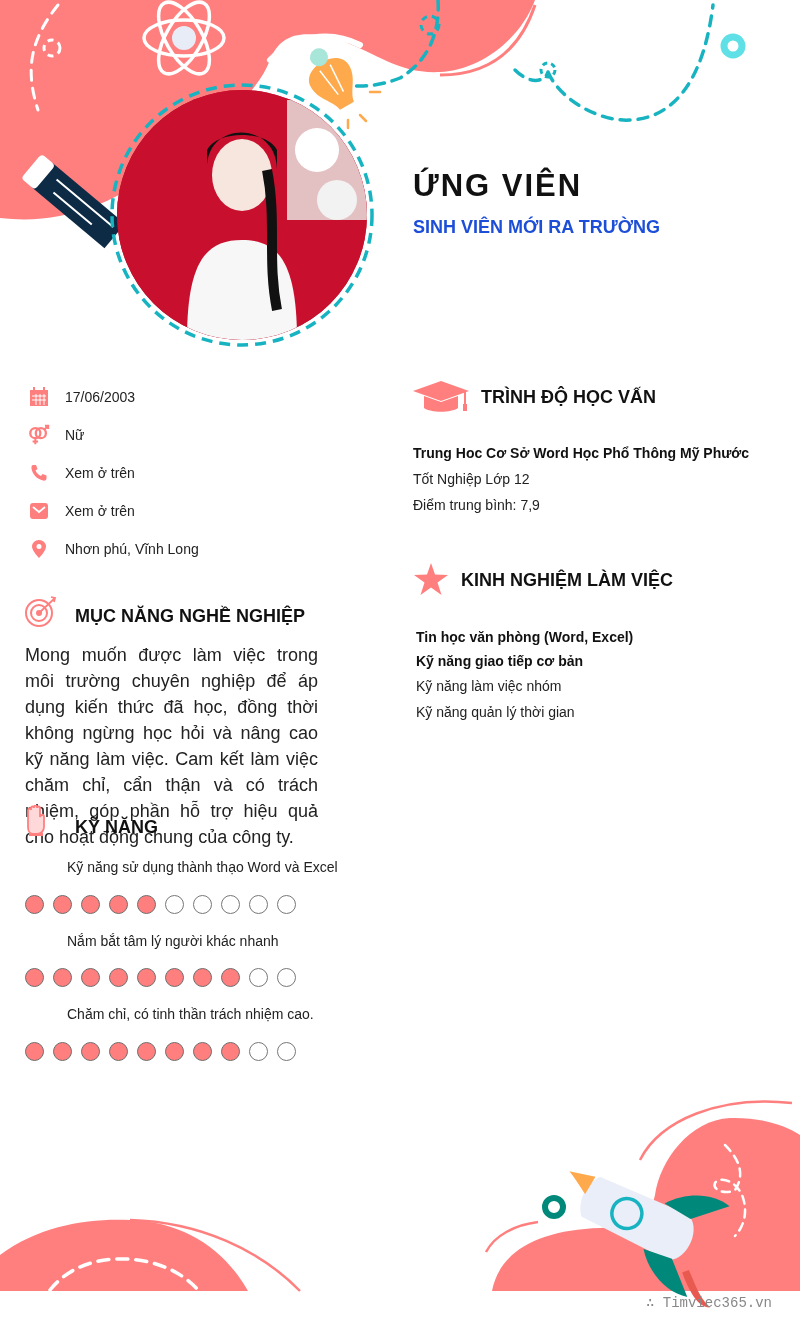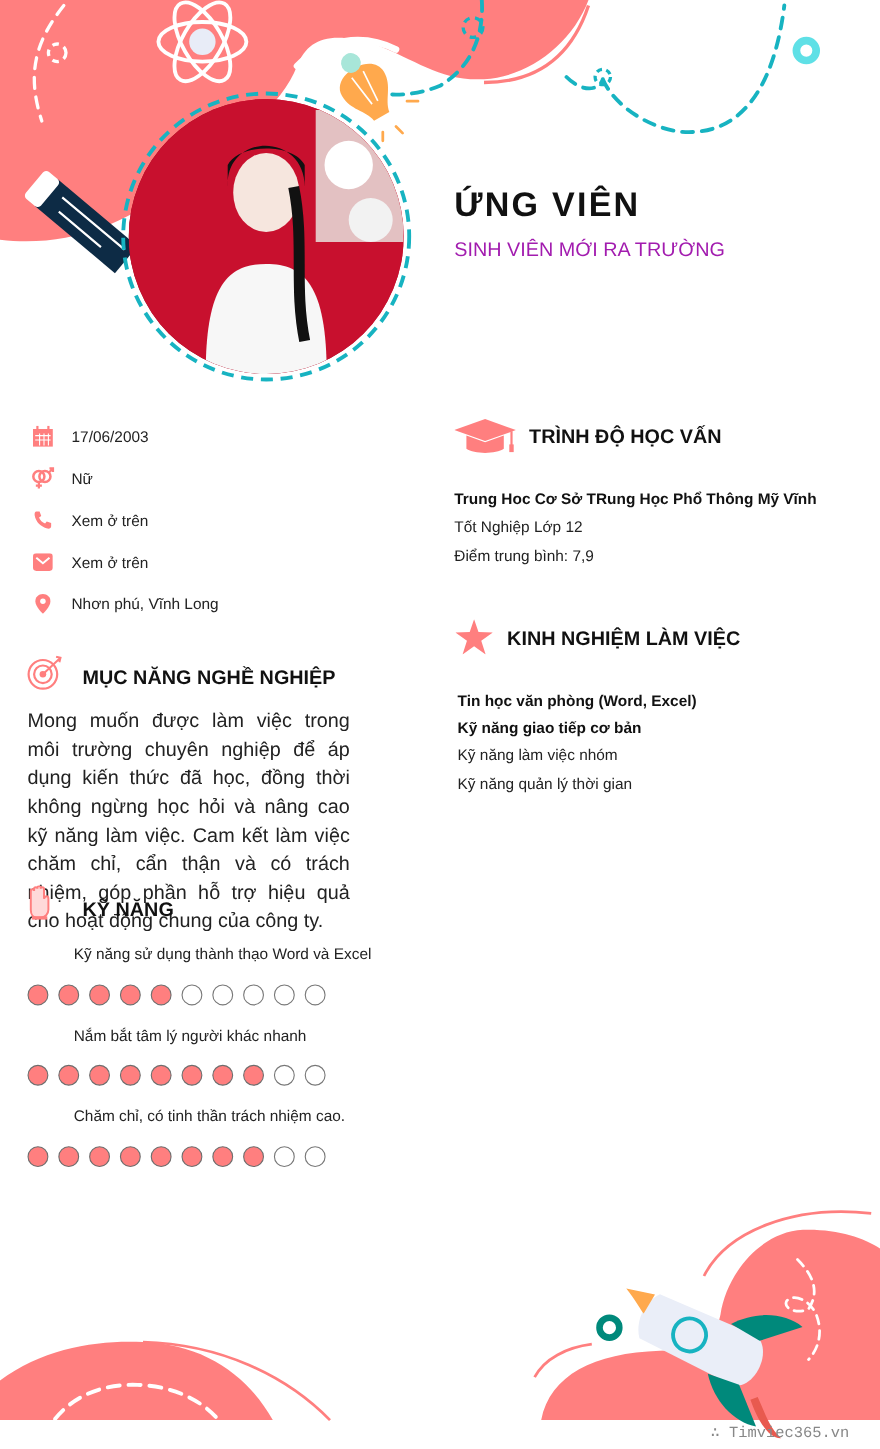--- a/index.html
+++ b/index.html
@@ -1,21 +1,21 @@
 <!DOCTYPE html>
 <html><head>
 <meta charset="utf-8">
 <style>
   html, body { margin: 0; padding: 0; background: #ffffff; }
   body { width: 800px; height: 1317px; position: relative; overflow: hidden;
          font-family: "Liberation Sans", "DejaVu Sans", sans-serif; color: #111; }
   .abs { position: absolute; }
   .deco { position: absolute; left: 0; top: 0; }
   .name { left: 413px; top: 168px; font-size: 31px; font-weight: bold; letter-spacing: 2px; color: #111; }
-  .subtitle { left: 413px; top: 217px; font-size: 18px; color: #a21caf; }
+  .subtitle { left: 413px; top: 217px; font-size: 18px; color: #1d4ed8; font-weight: bold; }
   .avatar { left: 117px; top: 90px; width: 250px; height: 250px; border-radius: 50%;
             overflow: hidden; background: radial-gradient(circle at 60% 45%, #f5f5f5 0 18%, #c8102e 19% 60%, #8b0a1e 61% 100%); }
   .info-row { position: absolute; left: 28px; display: flex; align-items: center; font-size: 14px; color: #222; }
   .info-row .ico { width: 22px; height: 22px; margin-right: 15px; display:flex; align-items:center; justify-content:center; }
   .sec-title { position: absolute; font-size: 18px; font-weight: bold; color: #111; }
   .para { position: absolute; left: 25px; top: 642px; width: 293px; font-size: 18px; line-height: 26px;
           text-align: justify; color: #222; }
   .skill-label { position: absolute; left: 39px; font-size: 14px; color: #222; margin-left: 28px; }
   .dots { position: absolute; left: 25px; display: flex; gap: 9px; }
   .dot { width: 19px; height: 19px; border-radius: 50%; border: 1.5px solid #777; box-sizing: border-box; background: #fff; }
@@ -194,21 +194,21 @@
 
 <span class="abs" style="left:413px;top:380px">
   <svg width="56" height="34" viewBox="0 0 56 34">
       <path d="M0 11 L28 1 L56 11 L28 21 Z" fill="#ff7f7f"></path>
       <path d="M11 16 L11 28 C18 33 38 33 45 28 L45 16 L28 22 Z" fill="#ff7f7f"></path>
       <path d="M52 12 L52 26" stroke="#ff7f7f" stroke-width="2"></path>
       <rect x="50" y="24" width="4" height="7" fill="#ff7f7f"></rect>
     </svg>
 </span>
 <div class="sec-title" style="left:481px;top:387px">TRÌNH ĐỘ HỌC VẤN</div>
-<div class="rtext b" style="left:413px;top:445px">Trung Hoc Cơ Sở TRung Học Phổ Thông Mỹ Vĩnh</div>
+<div class="rtext b" style="left:413px;top:445px">Trung Hoc Cơ Sở Word Học Phổ Thông Mỹ Phước</div>
 <div class="rtext" style="left:413px;top:471px">Tốt Nghiệp Lớp 12</div>
 <div class="rtext" style="left:413px;top:497px">Điểm trung bình: 7,9</div>
 
 <span class="abs" style="left:414px;top:563px">
   <svg width="34" height="32" viewBox="0 0 34 32">
       <path d="M17 0 L21 11.5 L34 12 L23.5 19.5 L27.5 32 L17 24.5 L6.5 32 L10.5 19.5 L0 12 L13 11.5 Z" fill="#ff7f7f"></path>
     </svg>
 </span>
 <div class="sec-title" style="left:461px;top:570px">KINH NGHIỆM LÀM VIỆC</div>
 <div class="rtext b" style="left:416px;top:629px">Tin học văn phòng (Word, Excel)</div>

